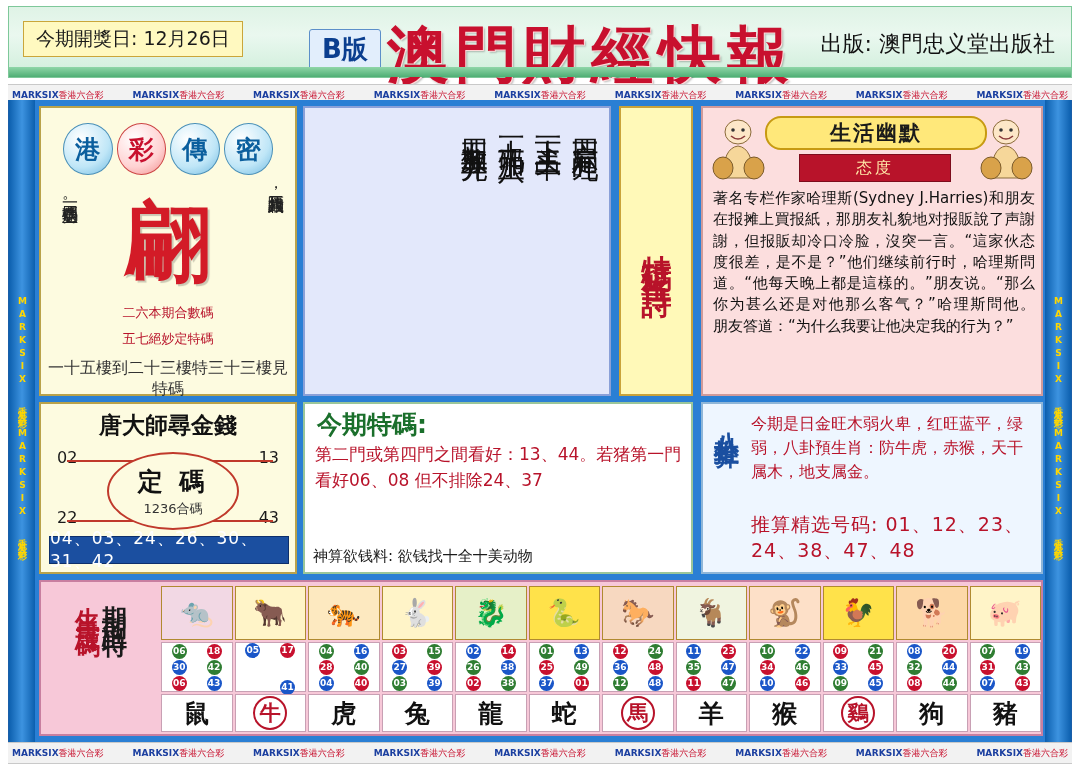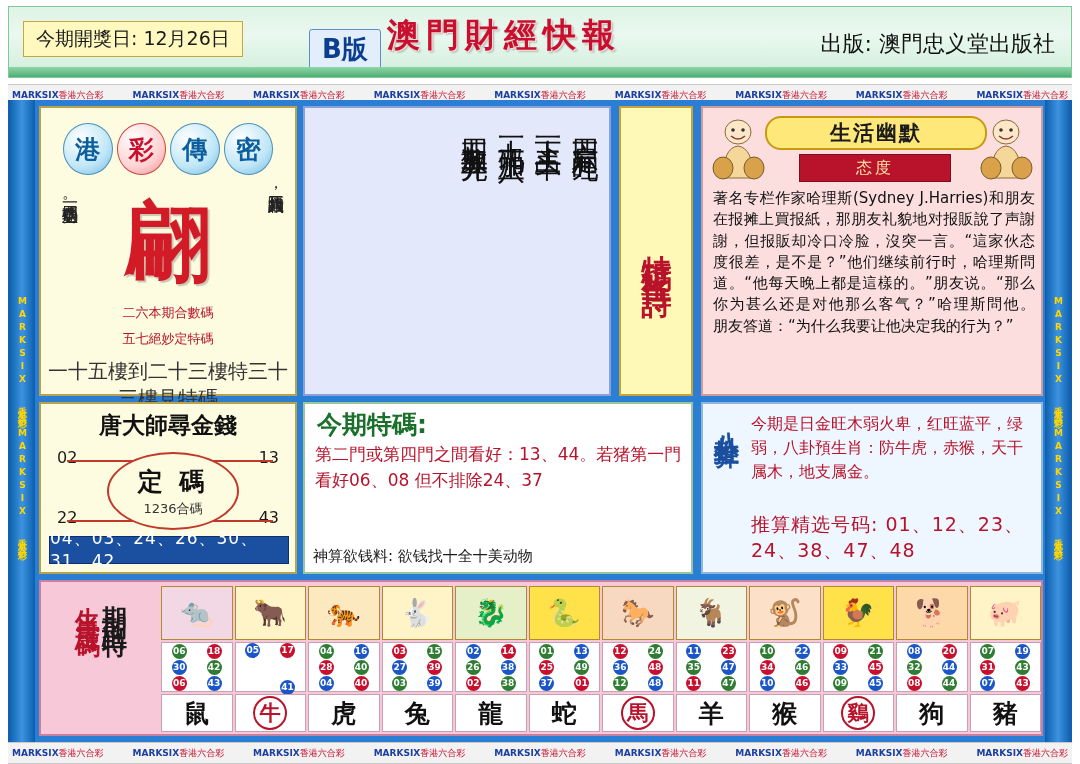--- a/index.html
+++ b/index.html
@@ -29,21 +29,21 @@
     white-space:nowrap;
   }
   .hdr-badge{
     position:absolute;left:300px;top:22px;
     background:#e2eefc;border:1px solid #5c8fc9;
     color:#0b3e8f;font-size:26px;font-weight:bold;
     padding:2px 12px;border-radius:3px;
   }
   .hdr-title{
     position:absolute;left:378px;top:6px;
-    font-size:33px;font-weight:bold;color:#c8102e;
+    font-size:62px;font-weight:bold;color:#c8102e;
     letter-spacing:6px;
     text-shadow:1px 1px 0 #ffd9d9,2px 2px 2px rgba(0,0,0,.25);
     white-space:nowrap;
   }
   .hdr-pub{
     position:absolute;right:16px;top:22px;
     font-size:22px;color:#111;white-space:nowrap;
   }
   .hdr-rule{
     position:absolute;left:0;bottom:0;width:100%;height:10px;
@@ -118,21 +118,21 @@
     position:absolute;left:12px;top:86px;width:26px;height:130px;
     font-size:16px;color:#222;line-height:1.15;
     writing-mode:vertical-rl;text-orientation:upright;
   }
   .ganci-line{
     position:absolute;left:0;width:100%;text-align:center;
     color:#b8132a;font-size:13px;
   }
   .ganci-l1{top:196px;}
   .ganci-l2{top:222px;}
-  .ganci-l3{top:250px;font-size:20px;color:#333;}
+  .ganci-l3{top:250px;font-size:16px;color:#333;}
   
   .p-tang{
     left:0;top:296px;width:258px;height:172px;
     background:#fdfbe0;border:2px solid #b9a24b;
   }
   .tang-title{
     position:absolute;left:0;top:6px;width:100%;text-align:center;
     font-size:23px;font-weight:bold;color:#111;
   }
   .tang-num{position:absolute;font-size:16px;color:#1a1a1a;}

